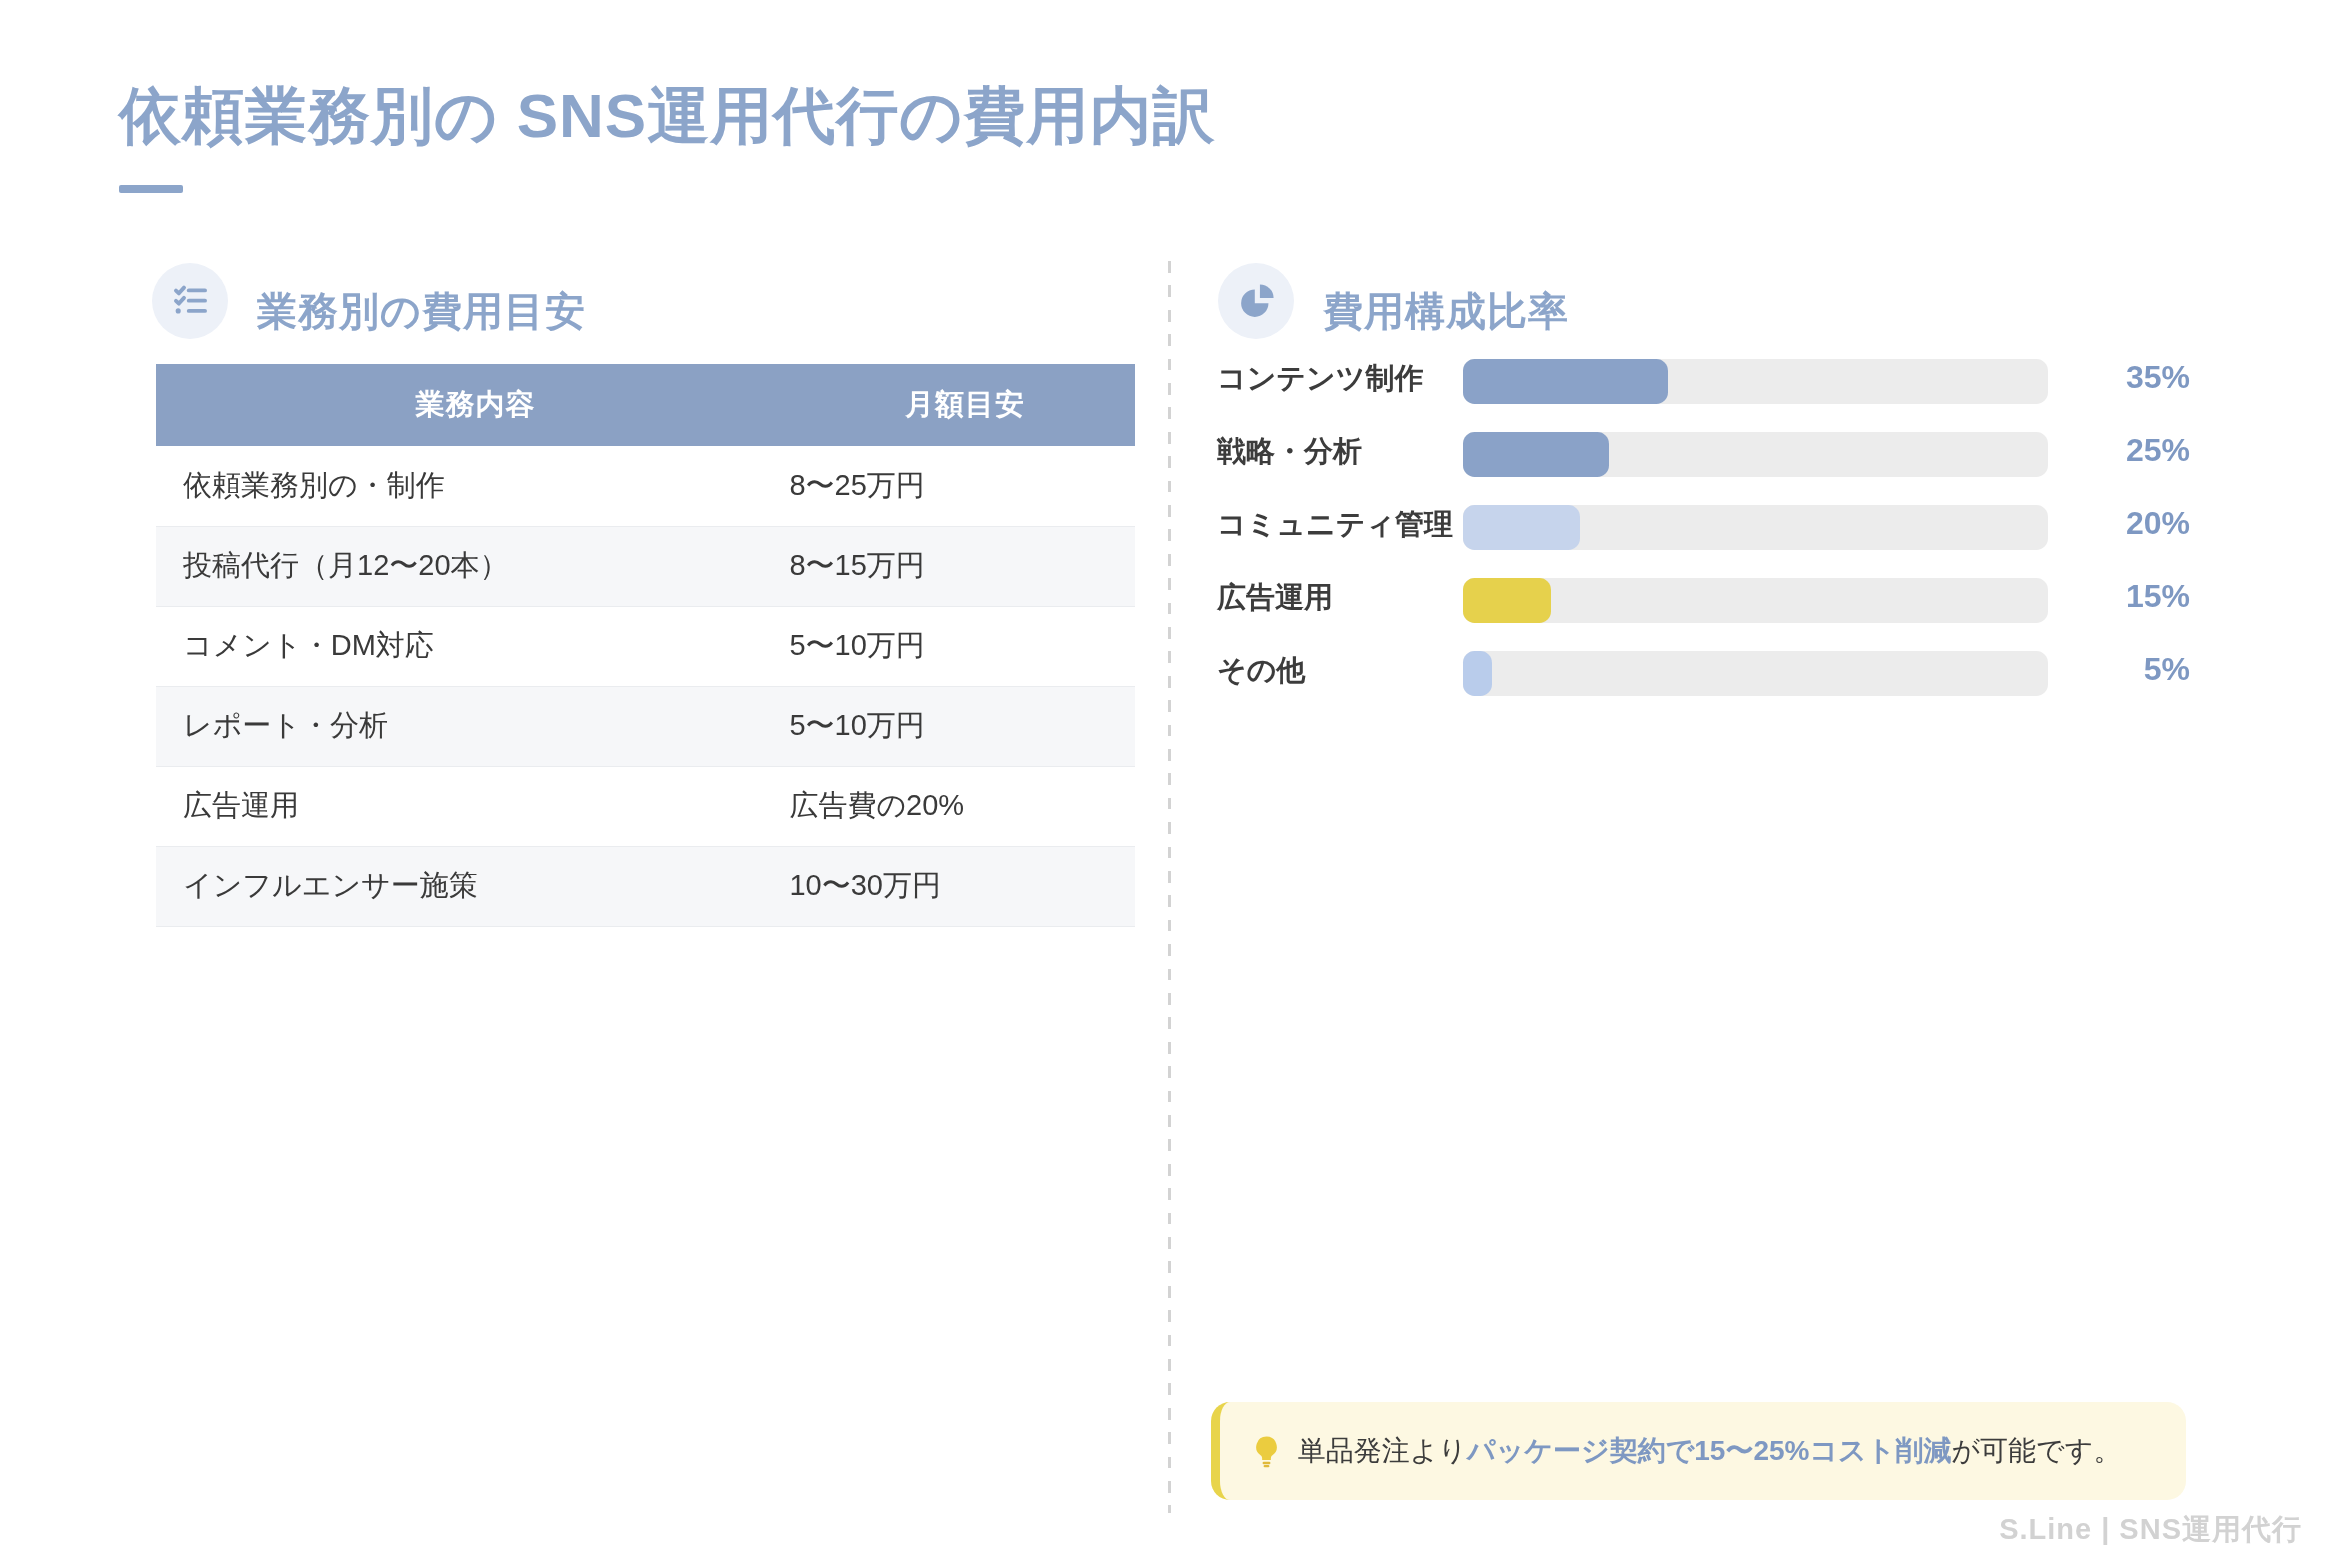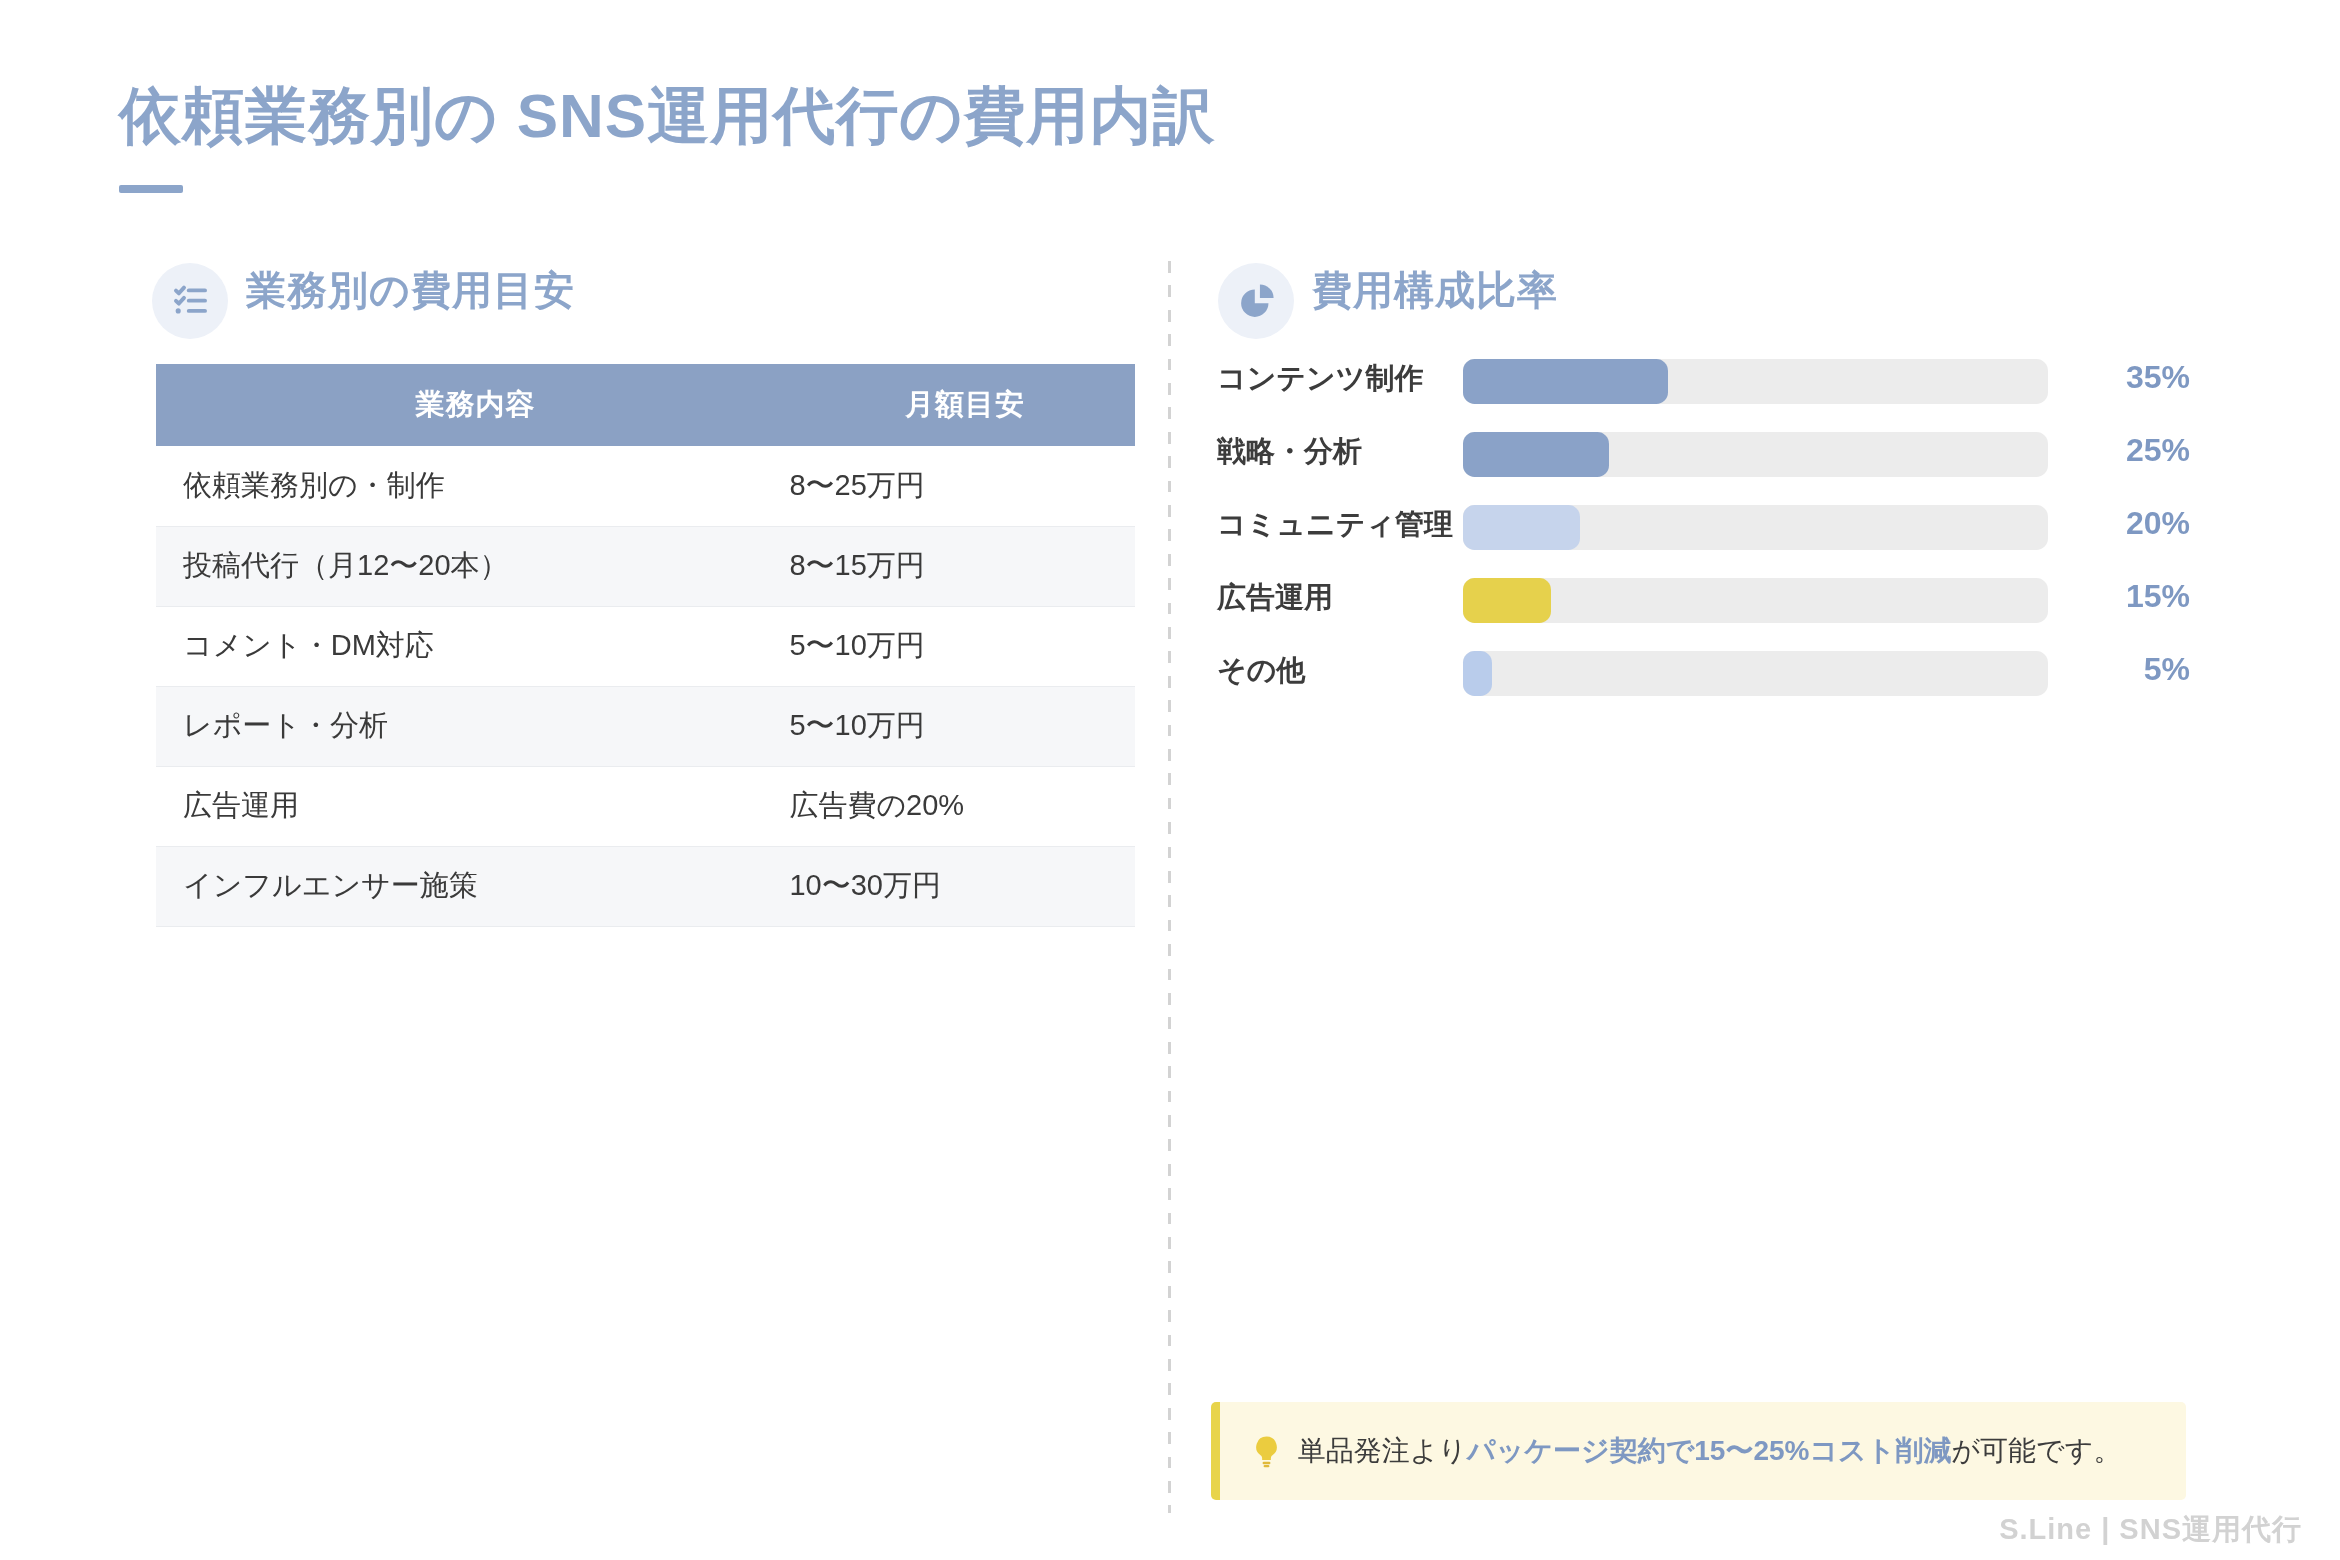--- a/index.html
+++ b/index.html
@@ -31,22 +31,22 @@
     width: 64px;
     height: 7.8px;
     background: #8CA5CA;
     border-radius: 2px;
   }
 
   
   .section-header {
     position: absolute;
     display: flex;
-    align-items: flex-start;
-    gap: 18px;
+    align-items: flex-end;
+    gap: 29px;
     font-family: Liberation Serif, serif;
   }
   .section-header.left  { left: 152px;  top: 263px; }
   .section-header.right { left: 1218px; top: 263px; }
   .badge {
     width: 76px;
     height: 76px;
     border-radius: 50%;
     background: #EDF1F8;
     display: flex;
@@ -150,21 +150,21 @@
 
   
   .note {
     position: absolute;
     left: 1211px;
     top: 1402px;
     width: 975px;
     height: 98px;
     background: #FDF8E2;
     border-left: 9.8px solid #E8D44B;
-    border-radius: 5px;
+    border-radius: 19px;
     display: flex;
     align-items: center;
     gap: 13.7px;
     padding-left: 29px;
   }
   .note svg { width: 35px; height: 35px; flex: 0 0 auto; }
   .note-text { font-size: 28px; color: #3C3C3C; }
   .note-text strong { color: #7E98C2; font-weight: bold; }
 
   

